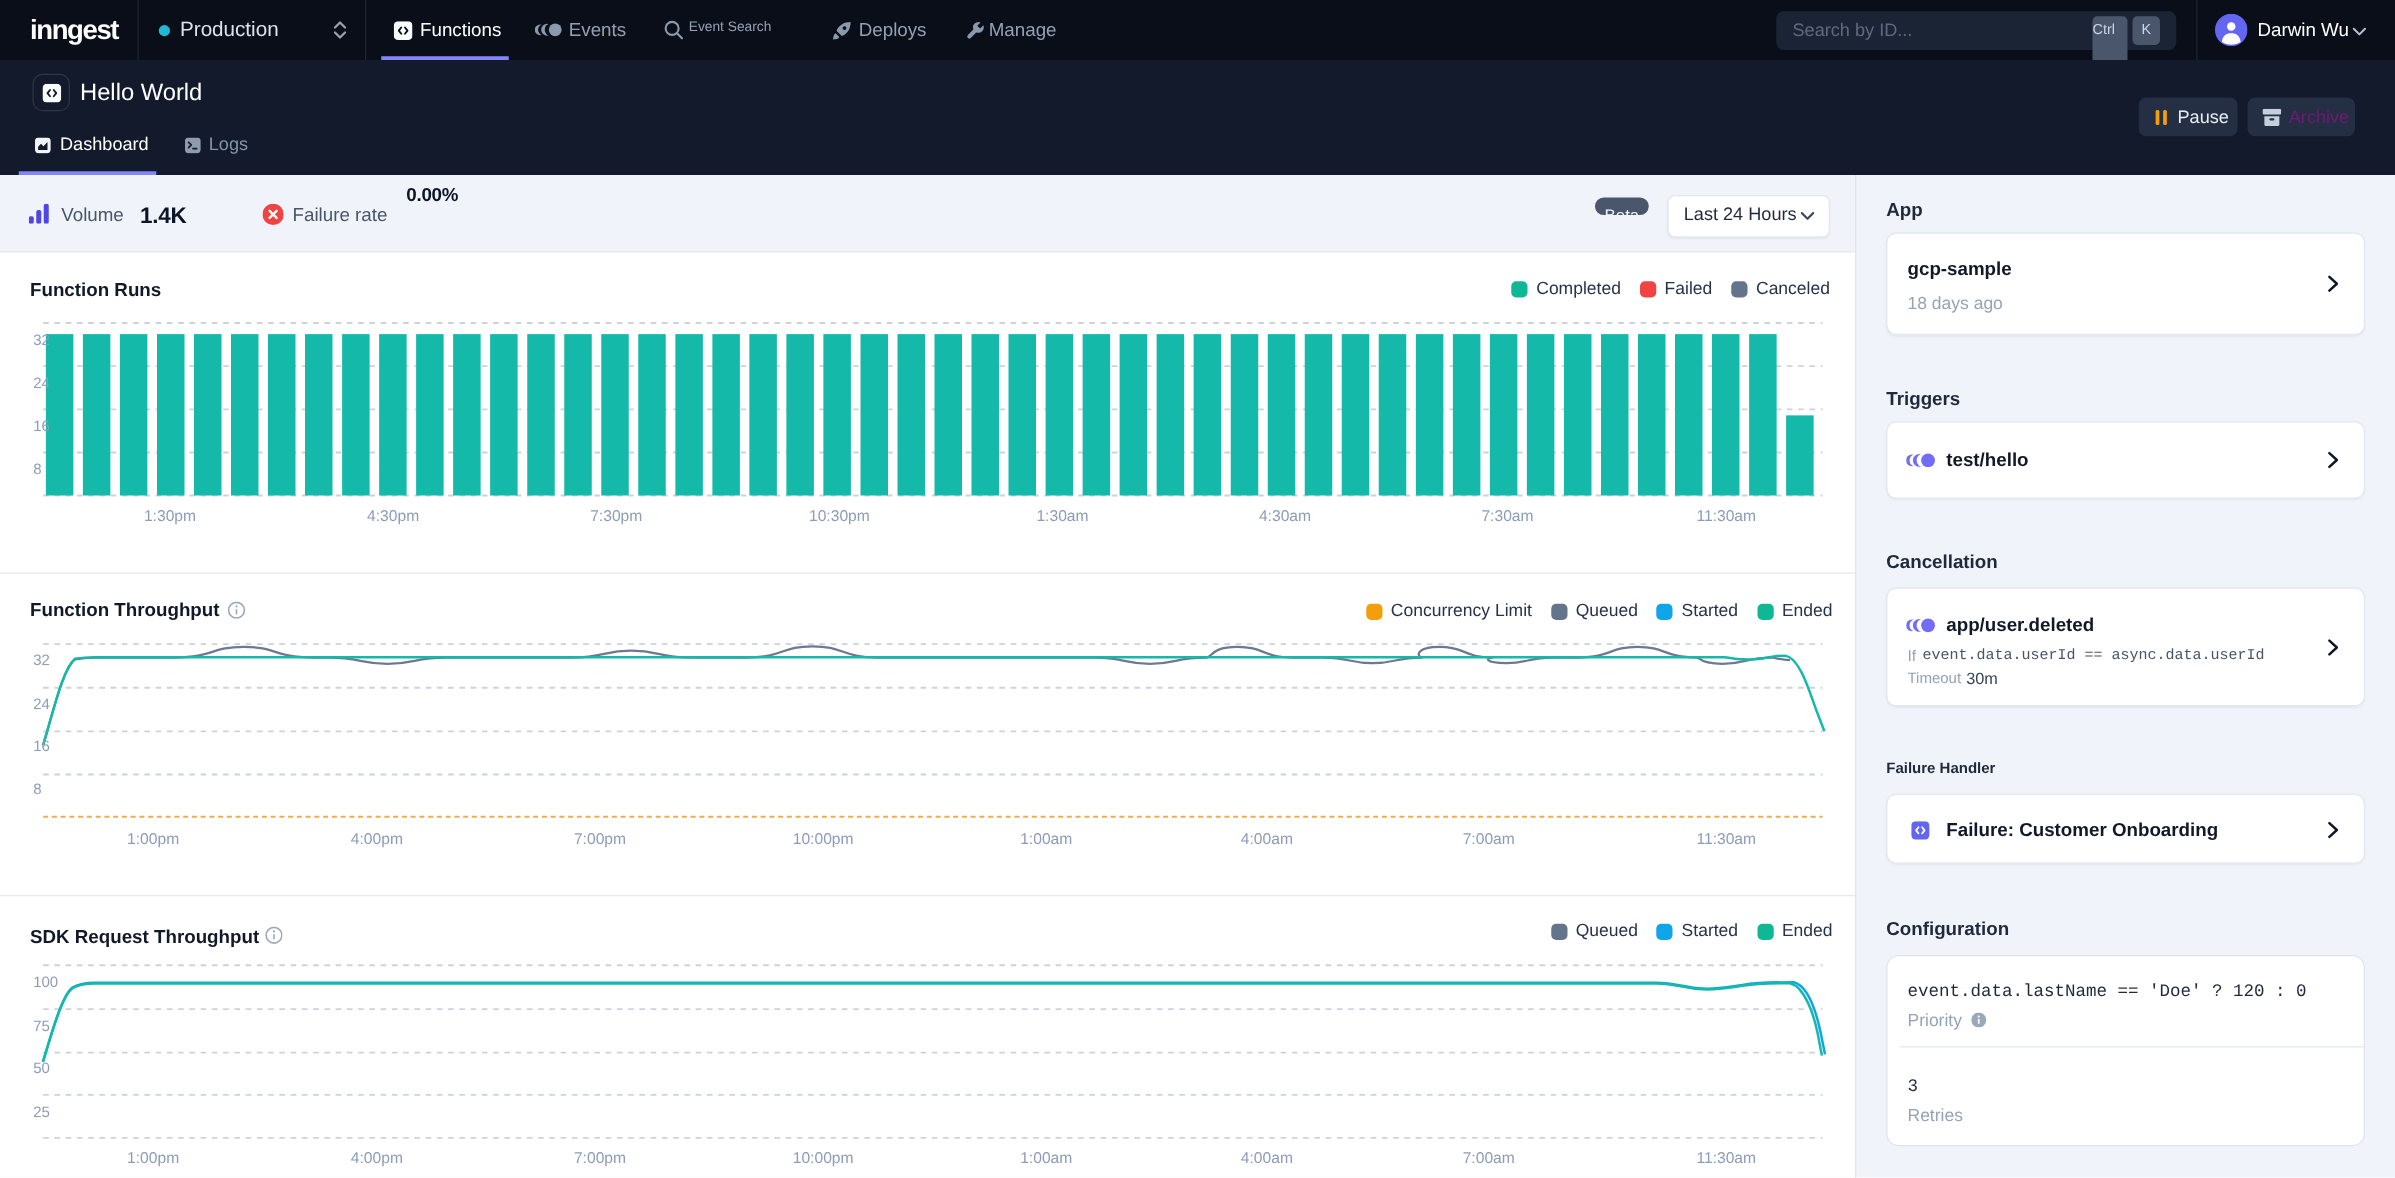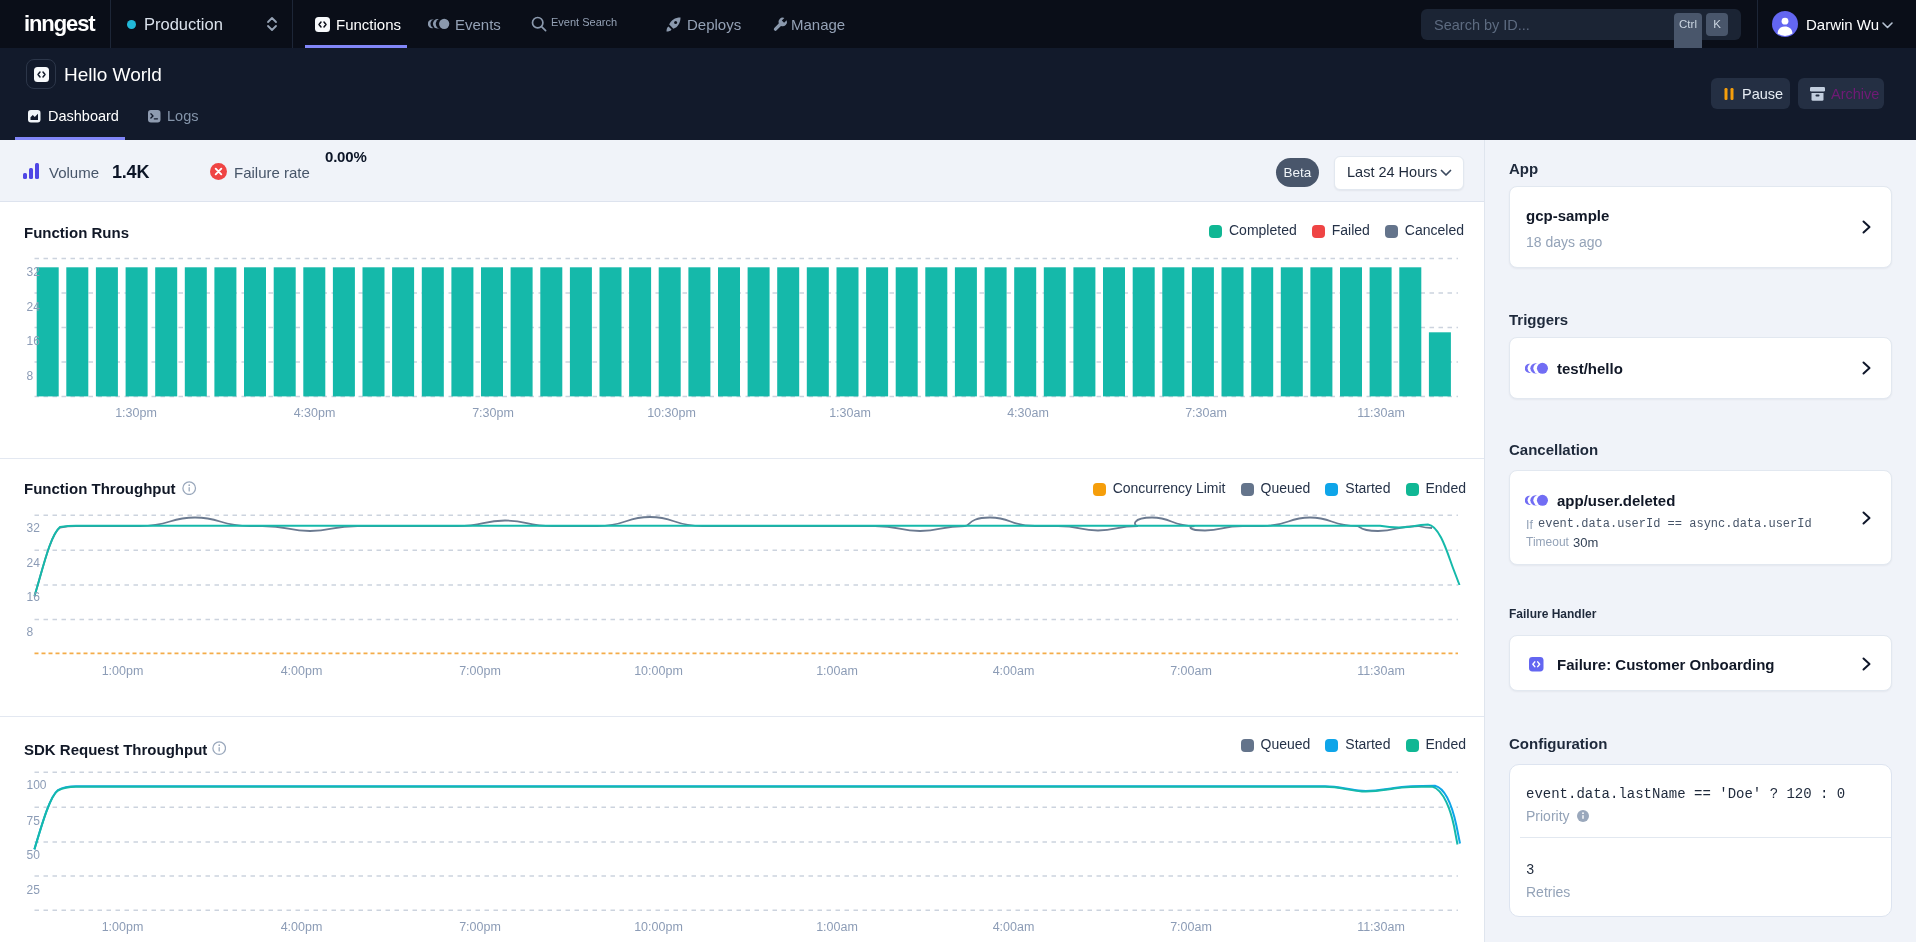--- a/index.html
+++ b/index.html
@@ -41,21 +41,21 @@
 <circle cx="10.6" cy="6.4" r="1.5" fill="#0a0e18"></circle>
 <path d="M3.5 10.5 C2 11 1.5 13.5 1.5 15.5 C3.5 15.5 6 15 6.5 13.5 Z" fill="#8b99ad"></path>
     </svg>
 <div class="abs" style="left:687px;top:15.5px;font-size:15px;color:#94a1b5">Deploys</div>
 <svg class="abs" style="left:772px;top:15.5px" width="16" height="16" viewBox="0 0 16 16">
 <path d="M14.7 4.2 A4.4 4.4 0 0 1 9 9.9 L4.6 14.3 A1.6 1.6 0 0 1 2.3 12 L6.7 7.6 A4.4 4.4 0 0 1 12.4 1.9 L9.8 4.5 L12.1 6.8 Z" fill="#8b99ad"></path>
     </svg>
 <div class="abs" style="left:791px;top:15.5px;font-size:15px;color:#94a1b5">Manage</div>
 <div class="abs" style="left:1421px;top:9px;width:320px;height:31px;background:#1b2434;border-radius:6px"></div>
 <div class="abs" style="left:1434px;top:16.5px;font-size:14.5px;color:#5d6b80">Search by ID...</div>
-<div class="abs" style="left:1674px;top:13px;width:28px;height:40px;background:#49566b;border-radius:4px;color:#cbd5e1;font-size:11.5px;text-align:center;line-height:23px">Ctrl</div>
+<div class="abs" style="left:1674px;top:13px;width:28px;height:40px;background:#49566b;border-radius:4px;color:#cbd5e1;font-size:11.5px;line-height:23px">Ctrl</div>
 <div class="abs" style="left:1706px;top:13px;width:22px;height:23px;background:#49566b;border-radius:4px;color:#cbd5e1;font-size:11.5px;text-align:center;line-height:23px">K</div>
 <div class="abs" style="left:1757px;top:0;width:1px;height:48px;background:#1d2637"></div>
 <svg class="abs" style="left:1772px;top:11px" width="26" height="26" viewBox="0 0 26 26">
 <circle cx="13" cy="13" r="13" fill="#6366f1"></circle>
 <circle cx="13" cy="10.2" r="3.4" fill="#fff"></circle>
 <path d="M5.5 22.5 C6 17.5 9 15.5 13 15.5 C17 15.5 20 17.5 20.5 22.5 A13 13 0 0 1 5.5 22.5 Z" fill="#fff"></path>
     </svg>
 <div class="abs" style="left:1806px;top:15.5px;font-size:15px;color:#fff">Darwin Wu</div>
 <svg class="abs" style="left:1881px;top:20.5px" width="13" height="9" viewBox="0 0 13 9">
 <path d="M2 2 L6.5 6.5 L11 2" fill="none" stroke="#b6c2d2" stroke-width="1.6" stroke-linecap="round" stroke-linejoin="round"></path>
@@ -98,21 +98,21 @@
 <rect x="12" y="0" width="4" height="16" rx="1.5" fill="#4f46e5"></rect>
     </svg>
 <div class="abs" style="left:49px;top:163.5px;font-size:15px;color:#475569">Volume</div>
 <div class="abs" style="left:112px;top:161.5px;font-size:18px;font-weight:bold;color:#0c1527;letter-spacing:-0.2px">1.4K</div>
 <svg class="abs" style="left:210px;top:163px" width="17" height="17" viewBox="0 0 17 17">
 <circle cx="8.5" cy="8.5" r="8.5" fill="#ef4444"></circle>
 <path d="M5.7 5.7 L11.3 11.3 M11.3 5.7 L5.7 11.3" stroke="#fff" stroke-width="1.9" stroke-linecap="round"></path>
     </svg>
 <div class="abs" style="left:234px;top:163.5px;font-size:15px;color:#475569">Failure rate</div>
 <div class="abs" style="left:325px;top:148px;font-size:15px;font-weight:bold;color:#0c1527;letter-spacing:-0.2px">0.00%</div>
-<div class="abs" style="left:1276px;top:158px;width:43px;height:29px;background:#49566b;border-radius:15px;color:#f1f5f9;font-size:13.5px;text-align:center;line-height:29px">Beta</div>
+<div class="abs" style="left:1276px;top:158px;width:43px;height:14px;background:#49566b;border-radius:15px;color:#f1f5f9;font-size:13.5px;text-align:center;line-height:29px">Beta</div>
 <div class="abs" style="left:1334px;top:156px;width:130px;height:34px;background:#fff;border:1px solid #e2e8f0;border-radius:6px;box-shadow:0 1px 2px rgba(16,24,40,.06)"></div>
 <div class="abs" style="left:1347px;top:164px;font-size:14.5px;font-weight:500;color:#1e293b">Last 24 Hours</div>
 <svg class="abs" style="left:1440px;top:169px" width="12" height="8" viewBox="0 0 12 8">
 <path d="M1.5 1.5 L6 6 L10.5 1.5" fill="none" stroke="#3c4a5f" stroke-width="1.7" stroke-linecap="round" stroke-linejoin="round"></path>
     </svg>
 <div class="abs" style="left:0;top:201px;width:1484px;height:1px;background:#dde3ee"></div>
 <div class="abs" style="left:0;top:202px;width:1484px;height:740px;background:#fff"></div>
 <div class="abs" style="left:1484px;top:140px;width:1px;height:802px;background:#dfe5ee"></div>
 <div class="abs" style="left:0;top:458px;width:1484px;height:1px;background:#e3e8f1"></div>
 <div class="abs" style="left:0;top:716px;width:1484px;height:1px;background:#e3e8f1"></div>

